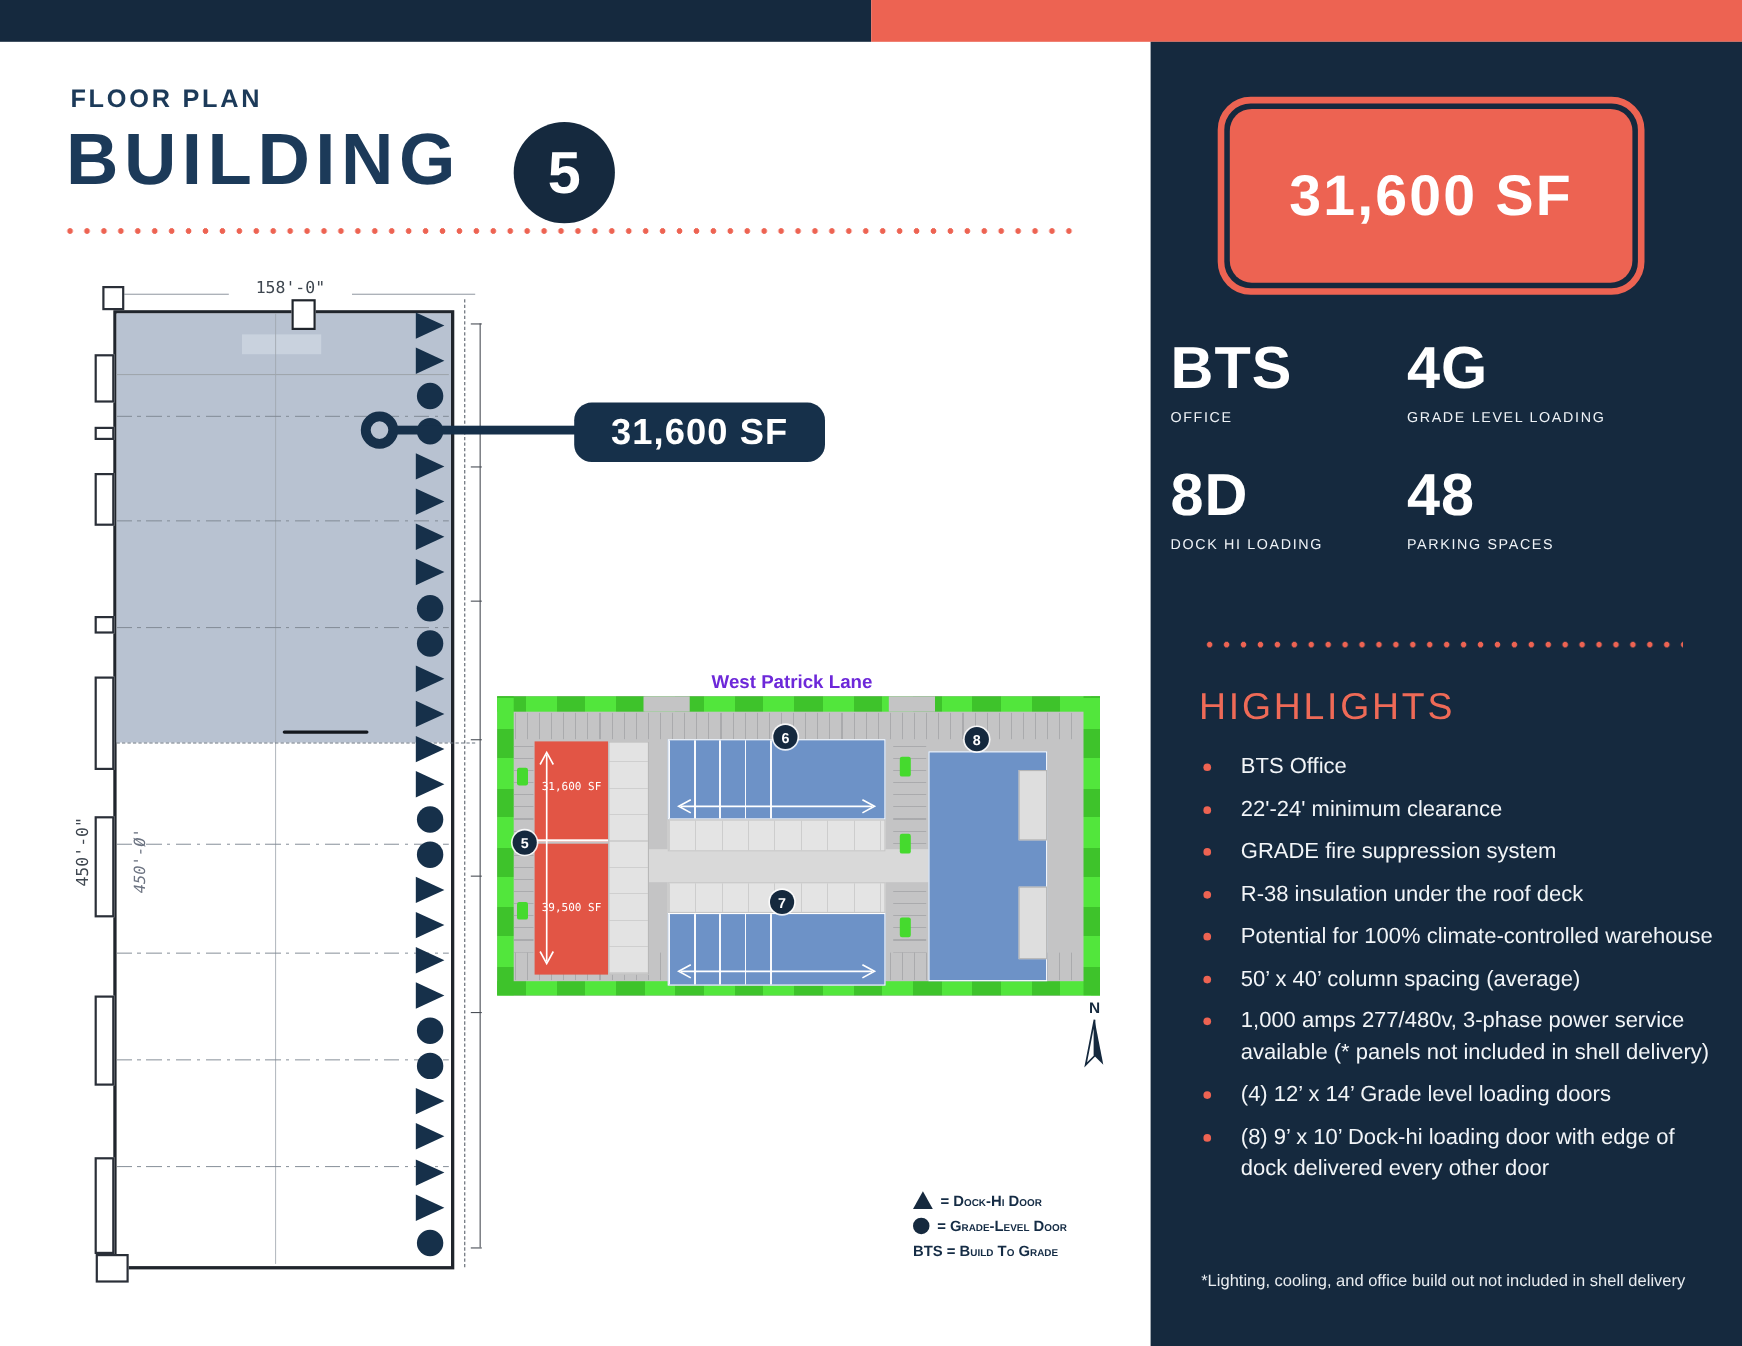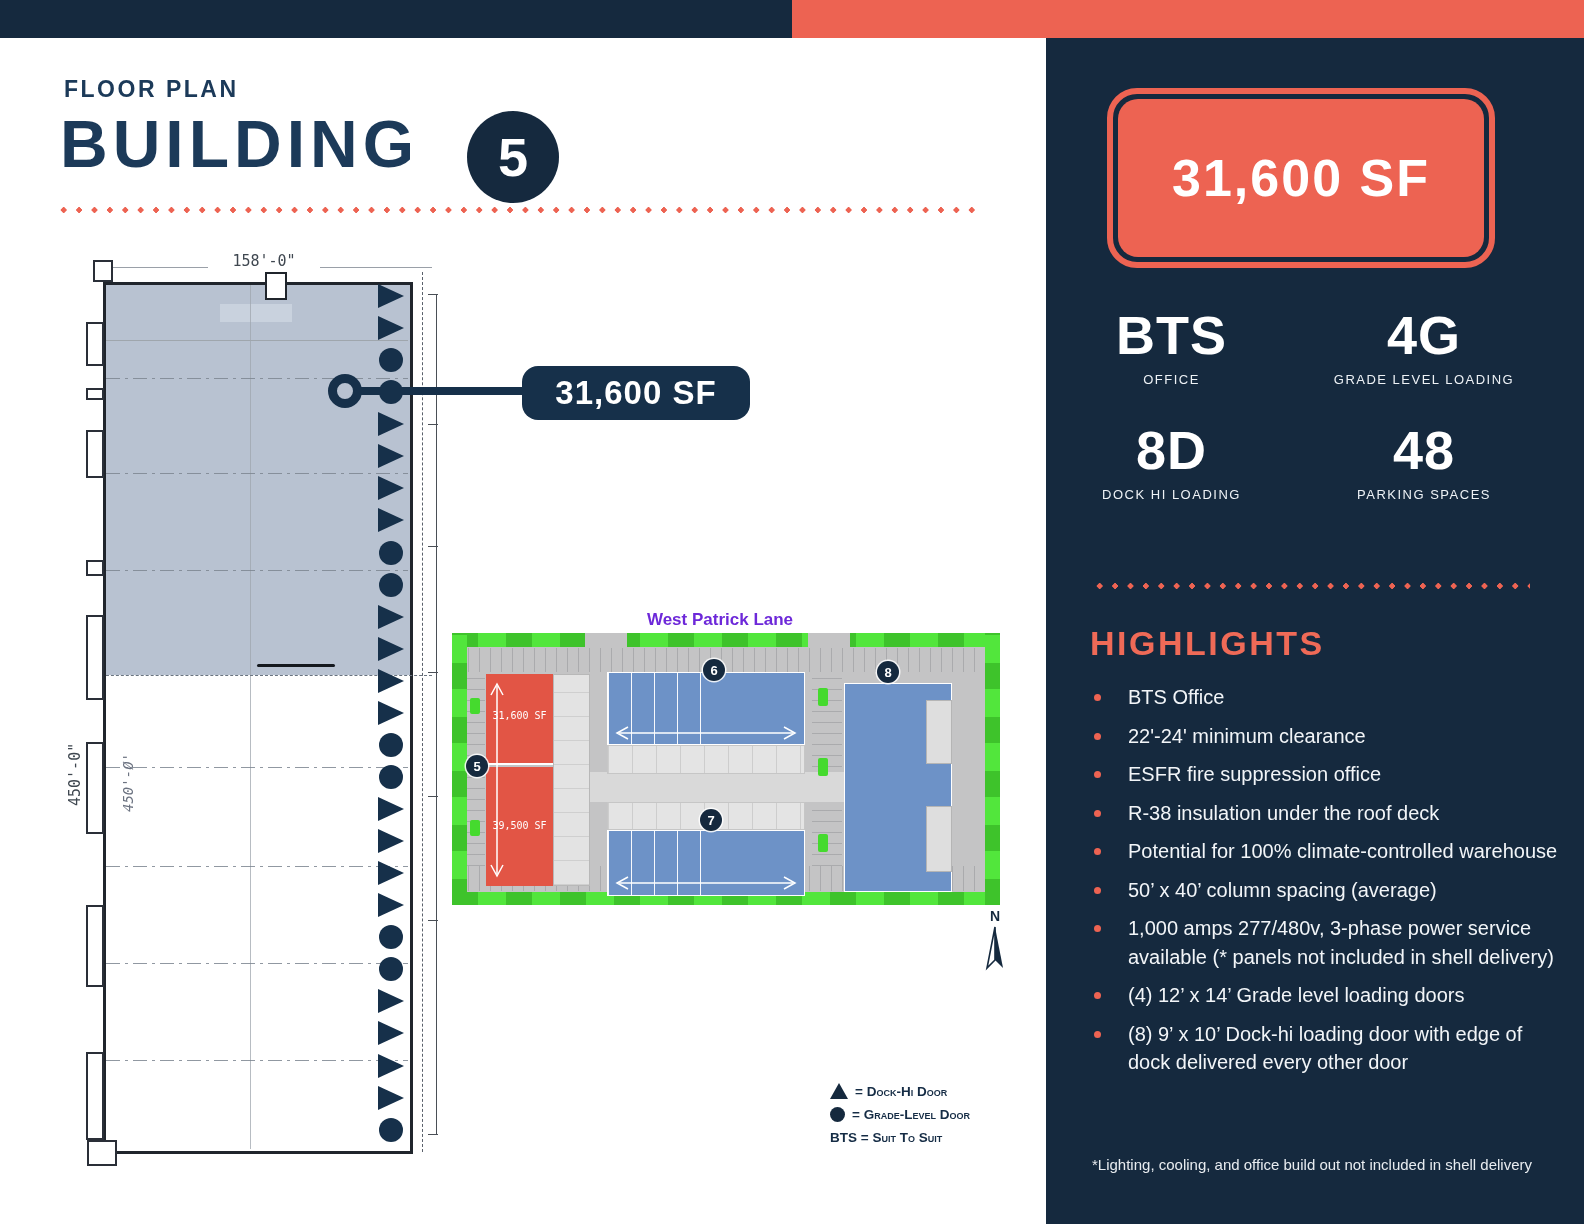--- a/index.html
+++ b/index.html
@@ -95,25 +95,25 @@
   .legend .row { display:flex; align-items:center; gap:7px; margin-bottom:8px; font-size:13.5px; font-weight:bold; font-variant:small-caps; }
   .leg-tri { width:0; height:0; border-left:9px solid transparent; border-right:9px solid transparent; border-bottom:16px solid #15293e; }
   .leg-cir { width:15px; height:15px; border-radius:50%; background:#15293e; }
 
   
   .sidebar { position:absolute; left:1046px; top:38px; width:538px; height:1186px; background:#15293e; }
   .sf-outer { position:absolute; left:61px; top:50px; width:388px; height:180px; border:6px solid #ed6352; border-radius:30px; padding:5px; background:#15293e; }
   .sf-inner { width:100%; height:100%; background:#ed6352; border-radius:20px; display:flex; align-items:center; justify-content:center;
               color:#fff; font-size:52px; font-weight:bold; letter-spacing:2px; }
   .stats { position:absolute; left:18px; top:268px; width:505px; display:grid; grid-template-columns:215px 290px; row-gap:34px; }
-  .stat { text-align:center; color:#fff; }
+  .stat { text-align:left; color:#fff; }
   .stat .val { font-size:54px; font-weight:bold; letter-spacing:1px; line-height:58px; }
   .stat .lab { font-size:13px; letter-spacing:1.5px; margin-top:8px; color:#eef2f6; }
   .sb-dots { position:absolute; left:46px; top:542px; width:438px; height:12px; }
-  .hl-title { position:absolute; left:44px; top:586px; font-size:34px; font-weight:bold; letter-spacing:2.5px; color:#ef6a57; }
+  .hl-title { position:absolute; left:44px; top:586px; font-size:34px; font-weight:normal; letter-spacing:2.5px; color:#ef6a57; }
   .hl-list { position:absolute; left:46px; top:645px; width:478px; list-style:none; }
   .hl-list li { position:relative; padding-left:36px; margin-bottom:10px; color:#f2f5f8; font-size:20px; line-height:28.5px; }
   .hl-list li .dot { position:absolute; left:2px; top:11px; width:7px; height:7px; border-radius:50%; background:#ed6352; }
   .footnote { position:absolute; left:46px; top:1118px; width:470px; font-size:15px; color:#e8ecf0; }
 </style>
 </head>
 <body>
 
 <div class="page">
 
@@ -281,21 +281,21 @@
   <div class="legend">
     <div class="row">
       <span class="leg-tri"></span>
       <span>= Dock-Hi Door</span>
     </div>
     <div class="row">
       <span class="leg-cir"></span>
       <span>= Grade-Level Door</span>
     </div>
     <div class="row">
-      <span>BTS = Suit To Suit</span>
+      <span>BTS = Build To Grade</span>
     </div>
   </div>
 
   <aside class="sidebar">
     <div class="sf-outer">
       <div class="sf-inner">31,600 SF</div>
     </div>
 
     <div class="stats">
       <div class="stat">
@@ -314,21 +314,21 @@
         <div class="val">48</div>
         <div class="lab">PARKING SPACES</div>
       </div>
     </div>
 
     <div class="sb-dots dots"></div>
     <h2 class="hl-title">HIGHLIGHTS</h2>
     <ul class="hl-list" id="highlights">
         <li><span class="dot"></span><span>BTS Office</span></li>
         <li><span class="dot"></span><span>22'-24' minimum clearance</span></li>
-        <li><span class="dot"></span><span>ESFR fire suppression office</span></li>
+        <li><span class="dot"></span><span>GRADE fire suppression system</span></li>
         <li><span class="dot"></span><span>R-38 insulation under the roof deck</span></li>
         <li><span class="dot"></span><span>Potential for 100% climate-controlled warehouse</span></li>
         <li><span class="dot"></span><span>50’ x 40’ column spacing (average)</span></li>
         <li><span class="dot"></span><span>1,000 amps 277/480v, 3-phase power service available (* panels not included in shell delivery)</span></li>
         <li><span class="dot"></span><span>(4) 12’ x 14’ Grade level loading doors</span></li>
         <li><span class="dot"></span><span>(8) 9’ x 10’ Dock-hi loading door with edge of dock delivered every other door</span></li>
       </ul>
     <p class="footnote">*Lighting, cooling, and office build out not included in shell delivery</p>
   </aside>
 

